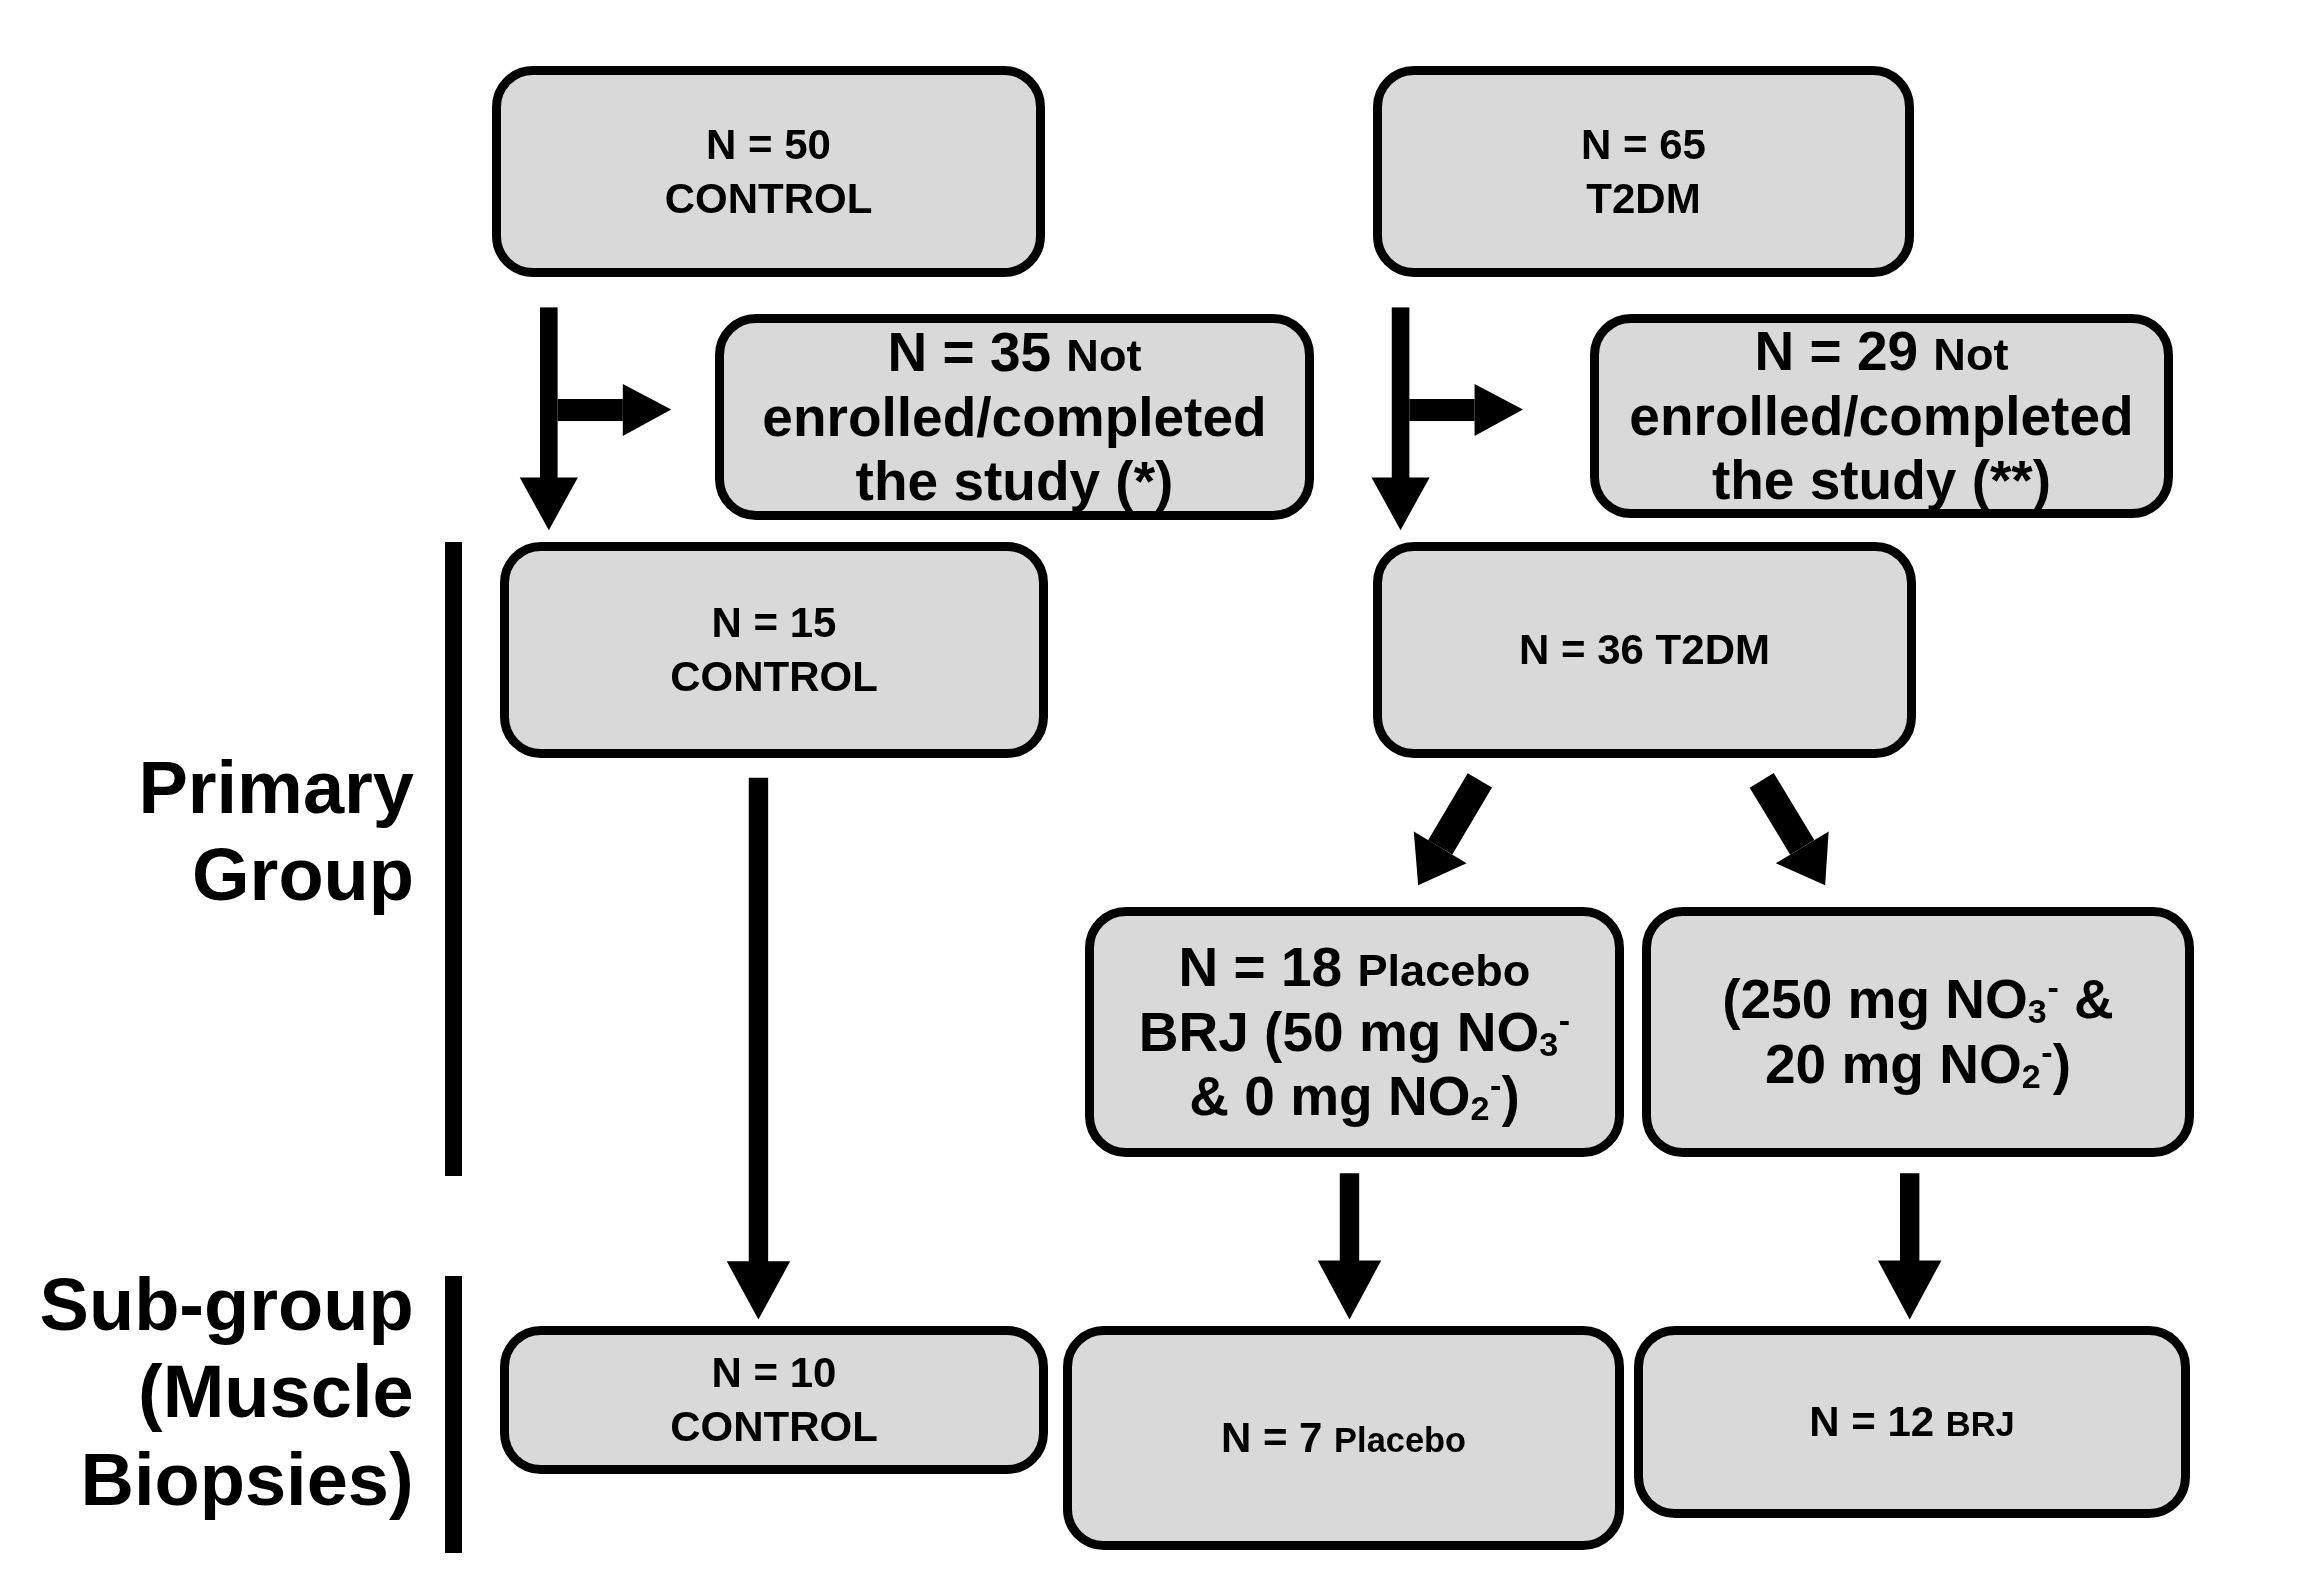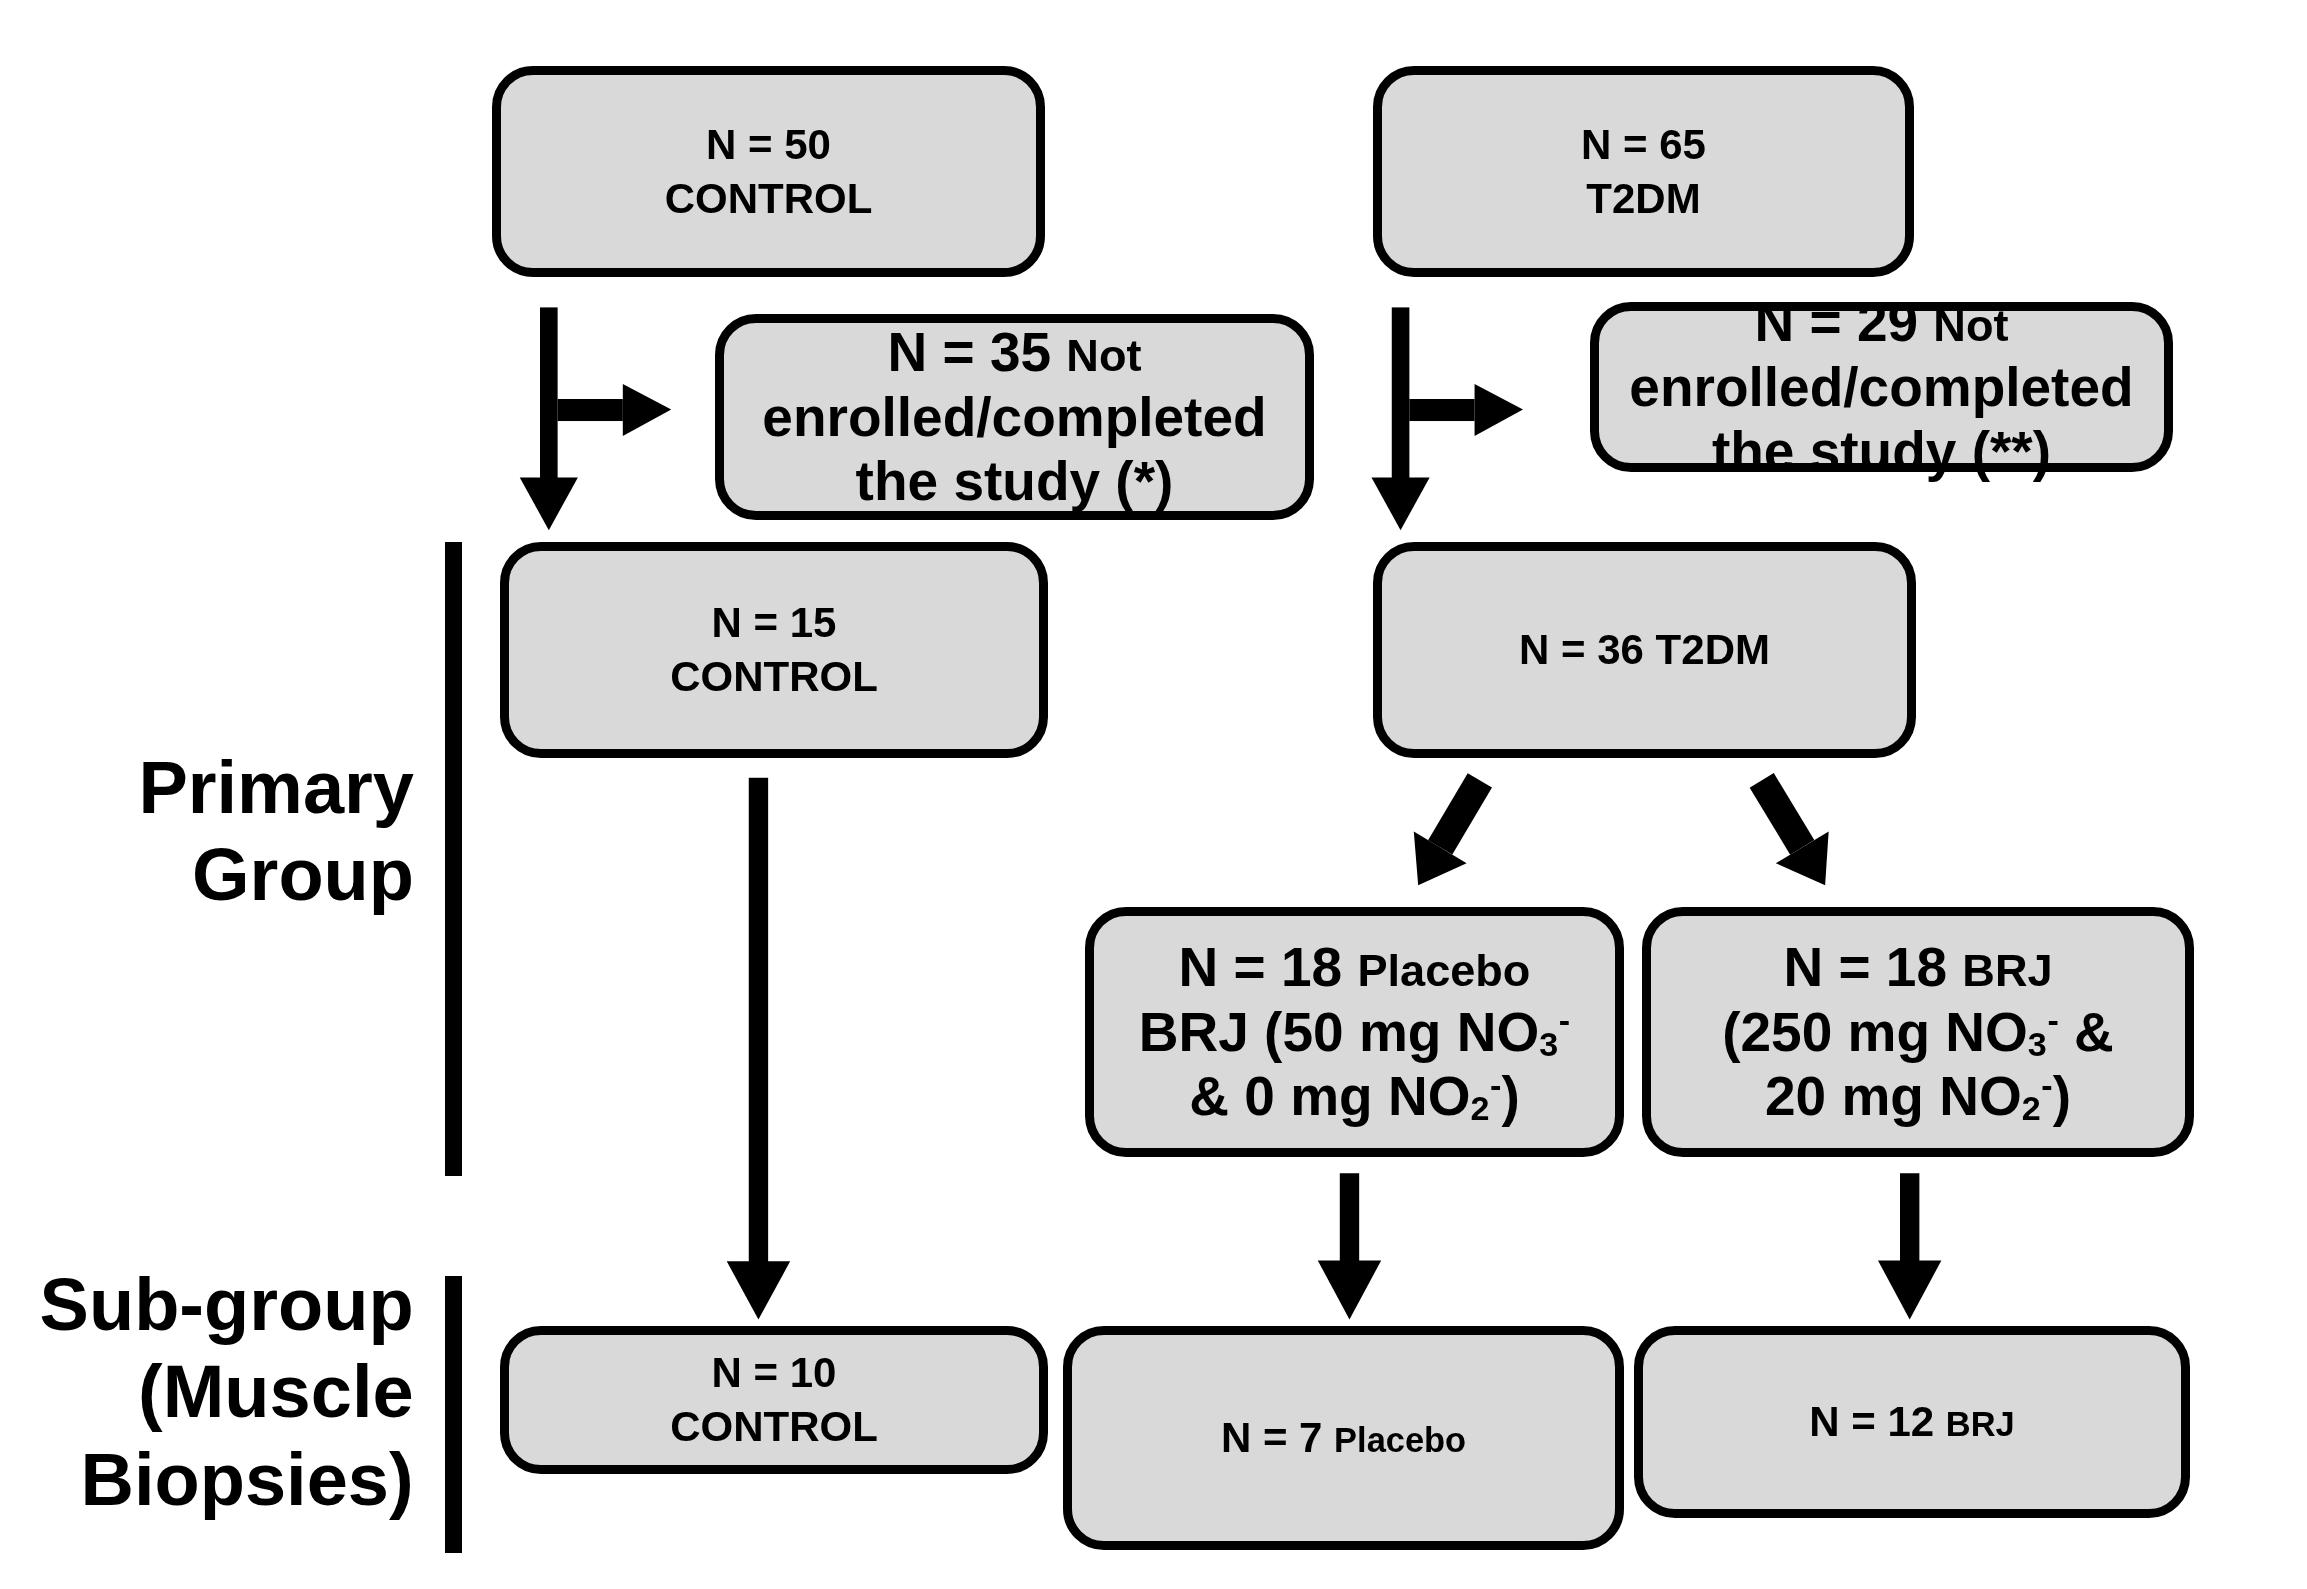--- a/index.html
+++ b/index.html
@@ -106,41 +106,40 @@
   <div class="box" style="left:1373px;top:66px;width:541px;height:211px;">
       <div class="line"><span class="seg">N = 65</span></div>
       <div class="line"><span class="seg">T2DM</span></div>
     </div>
 
   <div class="box three-line" style="left:715px;top:314px;width:599px;height:206px;">
       <div class="line"><span class="seg">N = 35 </span><span class="seg sm">Not</span></div>
       <div class="line"><span class="seg">enrolled/completed</span></div>
       <div class="line"><span class="seg">the study (*)</span></div>
     </div>
-  <div class="box three-line" style="left:1590px;top:302px;width:583px;height:170px;">
+  <div class="box three-line" style="left:1590px;top:314px;width:583px;height:204px;">
       <div class="line"><span class="seg">N = 29 </span><span class="seg sm">Not</span></div>
       <div class="line"><span class="seg">enrolled/completed</span></div>
       <div class="line"><span class="seg">the study (**)</span></div>
     </div>
 
   <div class="box" style="left:500px;top:542px;width:548px;height:216px;">
       <div class="line"><span class="seg">N = 15</span></div>
       <div class="line"><span class="seg">CONTROL</span></div>
     </div>
   <div class="box" style="left:1373px;top:542px;width:543px;height:216px;">
       <div class="line"><span class="seg">N = 36 T2DM</span></div>
     </div>
 
   <div class="box three-line" style="left:1085px;top:907px;width:539px;height:250px;">
       <div class="line"><span class="seg">N = 18 </span><span class="seg sm">Placebo</span></div>
       <div class="line"><span class="seg">BRJ (50 mg NO</span><span class="seg sub">3</span><span class="seg sup">-</span></div>
       <div class="line"><span class="seg">&amp; 0 mg NO</span><span class="seg sub">2</span><span class="seg sup">-</span><span class="seg">)</span></div>
     </div>
   <div class="box three-line" style="left:1642px;top:907px;width:552px;height:250px;">
-      <div class="line"><span class="seg">N = 18 </span><span class="seg sm">BRJ</span></div>
       <div class="line"><span class="seg">(250 mg NO</span><span class="seg sub">3</span><span class="seg sup">-</span><span class="seg"> &amp;</span></div>
       <div class="line"><span class="seg">20 mg NO</span><span class="seg sub">2</span><span class="seg sup">-</span><span class="seg">)</span></div>
     </div>
 
   <div class="box" style="left:500px;top:1326px;width:548px;height:148px;">
       <div class="line"><span class="seg">N = 10</span></div>
       <div class="line"><span class="seg">CONTROL</span></div>
     </div>
   <div class="box" style="left:1063px;top:1326px;width:561px;height:224px;text-align:center;">
       <div class="line"><span class="seg">N = 7 </span><span class="seg sm">Placebo</span></div>

